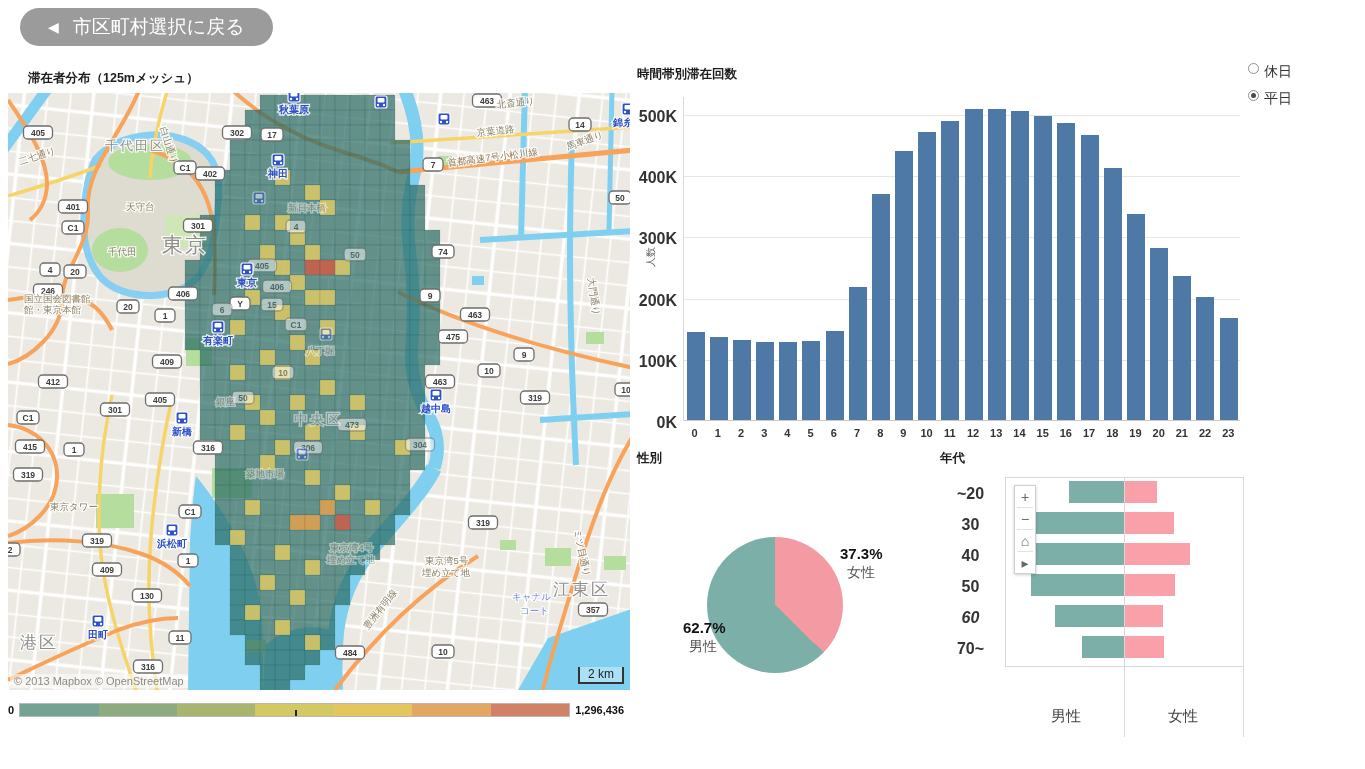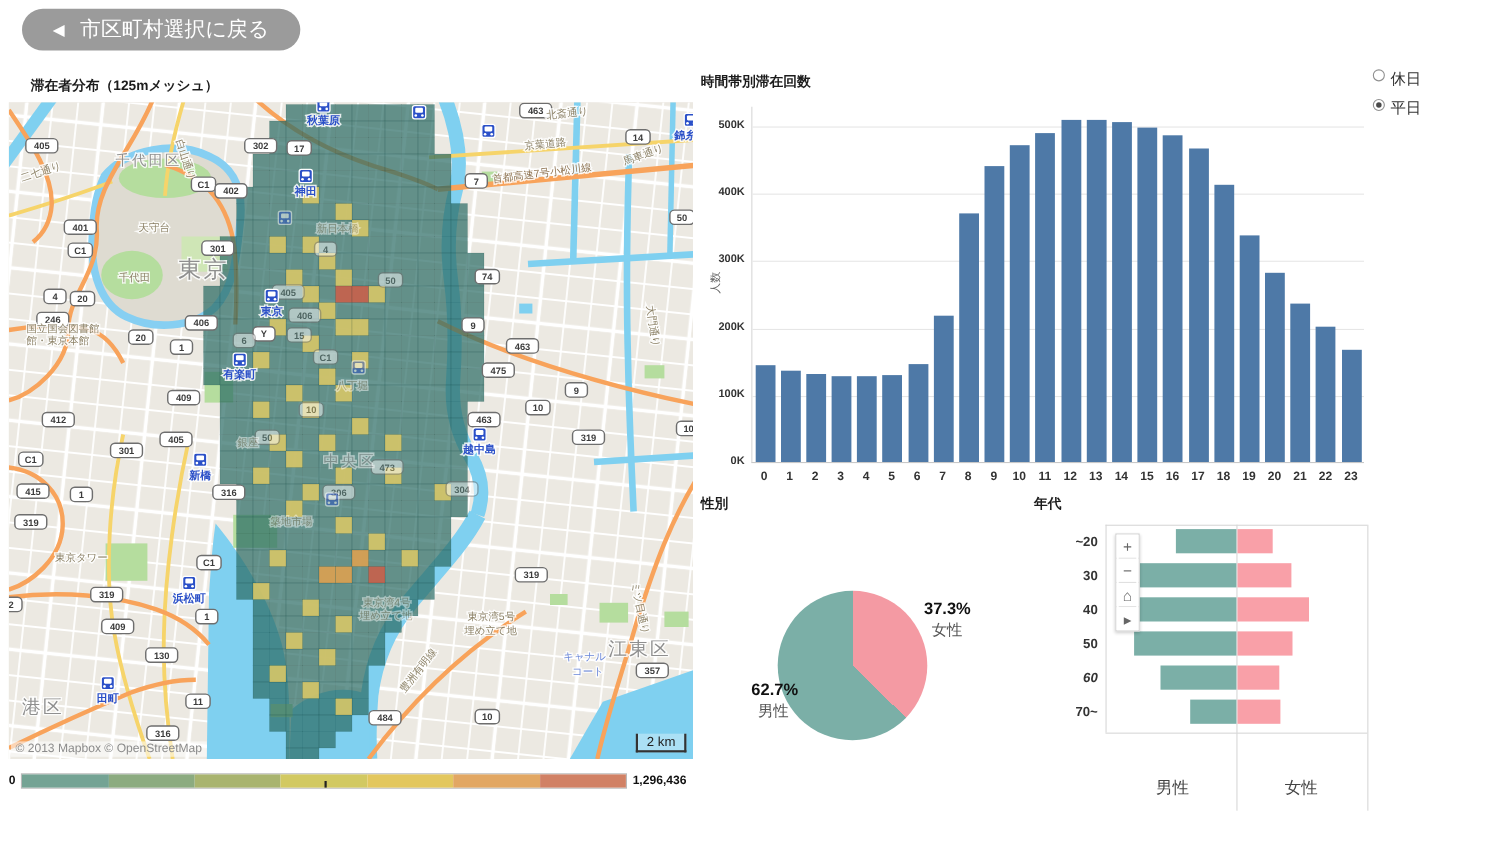--- a/index.html
+++ b/index.html
@@ -30,21 +30,21 @@
   #legend .lab { font-size:11px; font-weight:bold; color:#111; }
   #legend-bar { position:relative; width:551px; height:14px; display:flex; border:1px solid #b9b9b9; }
   #legend-bar .seg { flex:1; }
   #legend-tick { position:absolute; left:50%; bottom:0; width:2px; height:6px; background:#222; }
 
   
   #hourchart { position:absolute; left:637px; top:60px; width:613px; height:392px; }
   #hc-plot { position:absolute; left:46px; top:37px; width:557px; height:324px;
     border-bottom:1px solid #c8c8c8; border-left:1px solid #d8d8d8; }
   .gridline { position:absolute; left:0; width:100%; height:1px; background:#e6e6e6; }
-  .ytick { position:absolute; width:40px; text-align:right; font-size:10px; font-weight:bold; color:#333; }
+  .ytick { position:absolute; width:40px; text-align:right; font-size:16px; font-weight:bold; color:#333; }
   #hc-bars { position:absolute; left:0; bottom:0; width:100%; height:100%; display:flex; align-items:flex-end; }
   .hc-slot { flex:1; display:flex; justify-content:center; align-items:flex-end; height:100%; }
   .hc-bar { width:18px; background:#4e79a7; }
   #hc-xlabels { position:absolute; left:46px; top:367px; width:557px; display:flex; }
   .hc-xl { flex:1; text-align:center; font-size:11px; font-weight:bold; color:#333; }
   #hc-ylabel { position:absolute; left:-6px; top:190px; font-size:10px; color:#666;
     transform:rotate(-90deg); transform-origin:center; width:40px; text-align:center; }
 
   
   #daytoggle { position:absolute; left:1248px; top:63px; }
@@ -57,21 +57,21 @@
   
   #genderchart { position:absolute; left:637px; top:445px; width:300px; height:295px; }
   #pie { position:absolute; left:70px; top:92px; width:136px; height:136px; border-radius:50%; }
   .pie-pct { position:absolute; font-size:15px; font-weight:bold; color:#111; }
   .pie-name { position:absolute; font-size:14px; color:#555; }
 
   
   #agechart { position:absolute; left:940px; top:445px; width:312px; height:295px; }
   #age-plot { position:absolute; left:5px; top:32px; width:298px; height:260px; }
   .age-border { position:absolute; background:#d8d8d8; }
-  .age-cat { position:absolute; width:55px; text-align:right; font-size:12px; font-weight:bold; color:#333; }
+  .age-cat { position:absolute; width:55px; text-align:center; font-size:16px; font-weight:bold; color:#333; }
   .age-bar { position:absolute; height:22px; }
   .age-axis-label { position:absolute; font-size:15px; color:#444; transform:translateX(-50%); }
 
   
   #zoomtools { position:absolute; left:74px; top:40px; width:22px; background:#fff;
     border:1px solid #cfcfcf; box-shadow:0 1px 3px rgba(0,0,0,.2); display:flex; flex-direction:column; align-items:stretch; }
   #zoomtools .zt { height:21px; display:flex; align-items:center; justify-content:center;
     font-size:14px; color:#666; cursor:pointer; background:#fff; border:none; }
   #zoomtools .sep { height:1px; background:#e0e0e0; margin:0 2px; }
 

